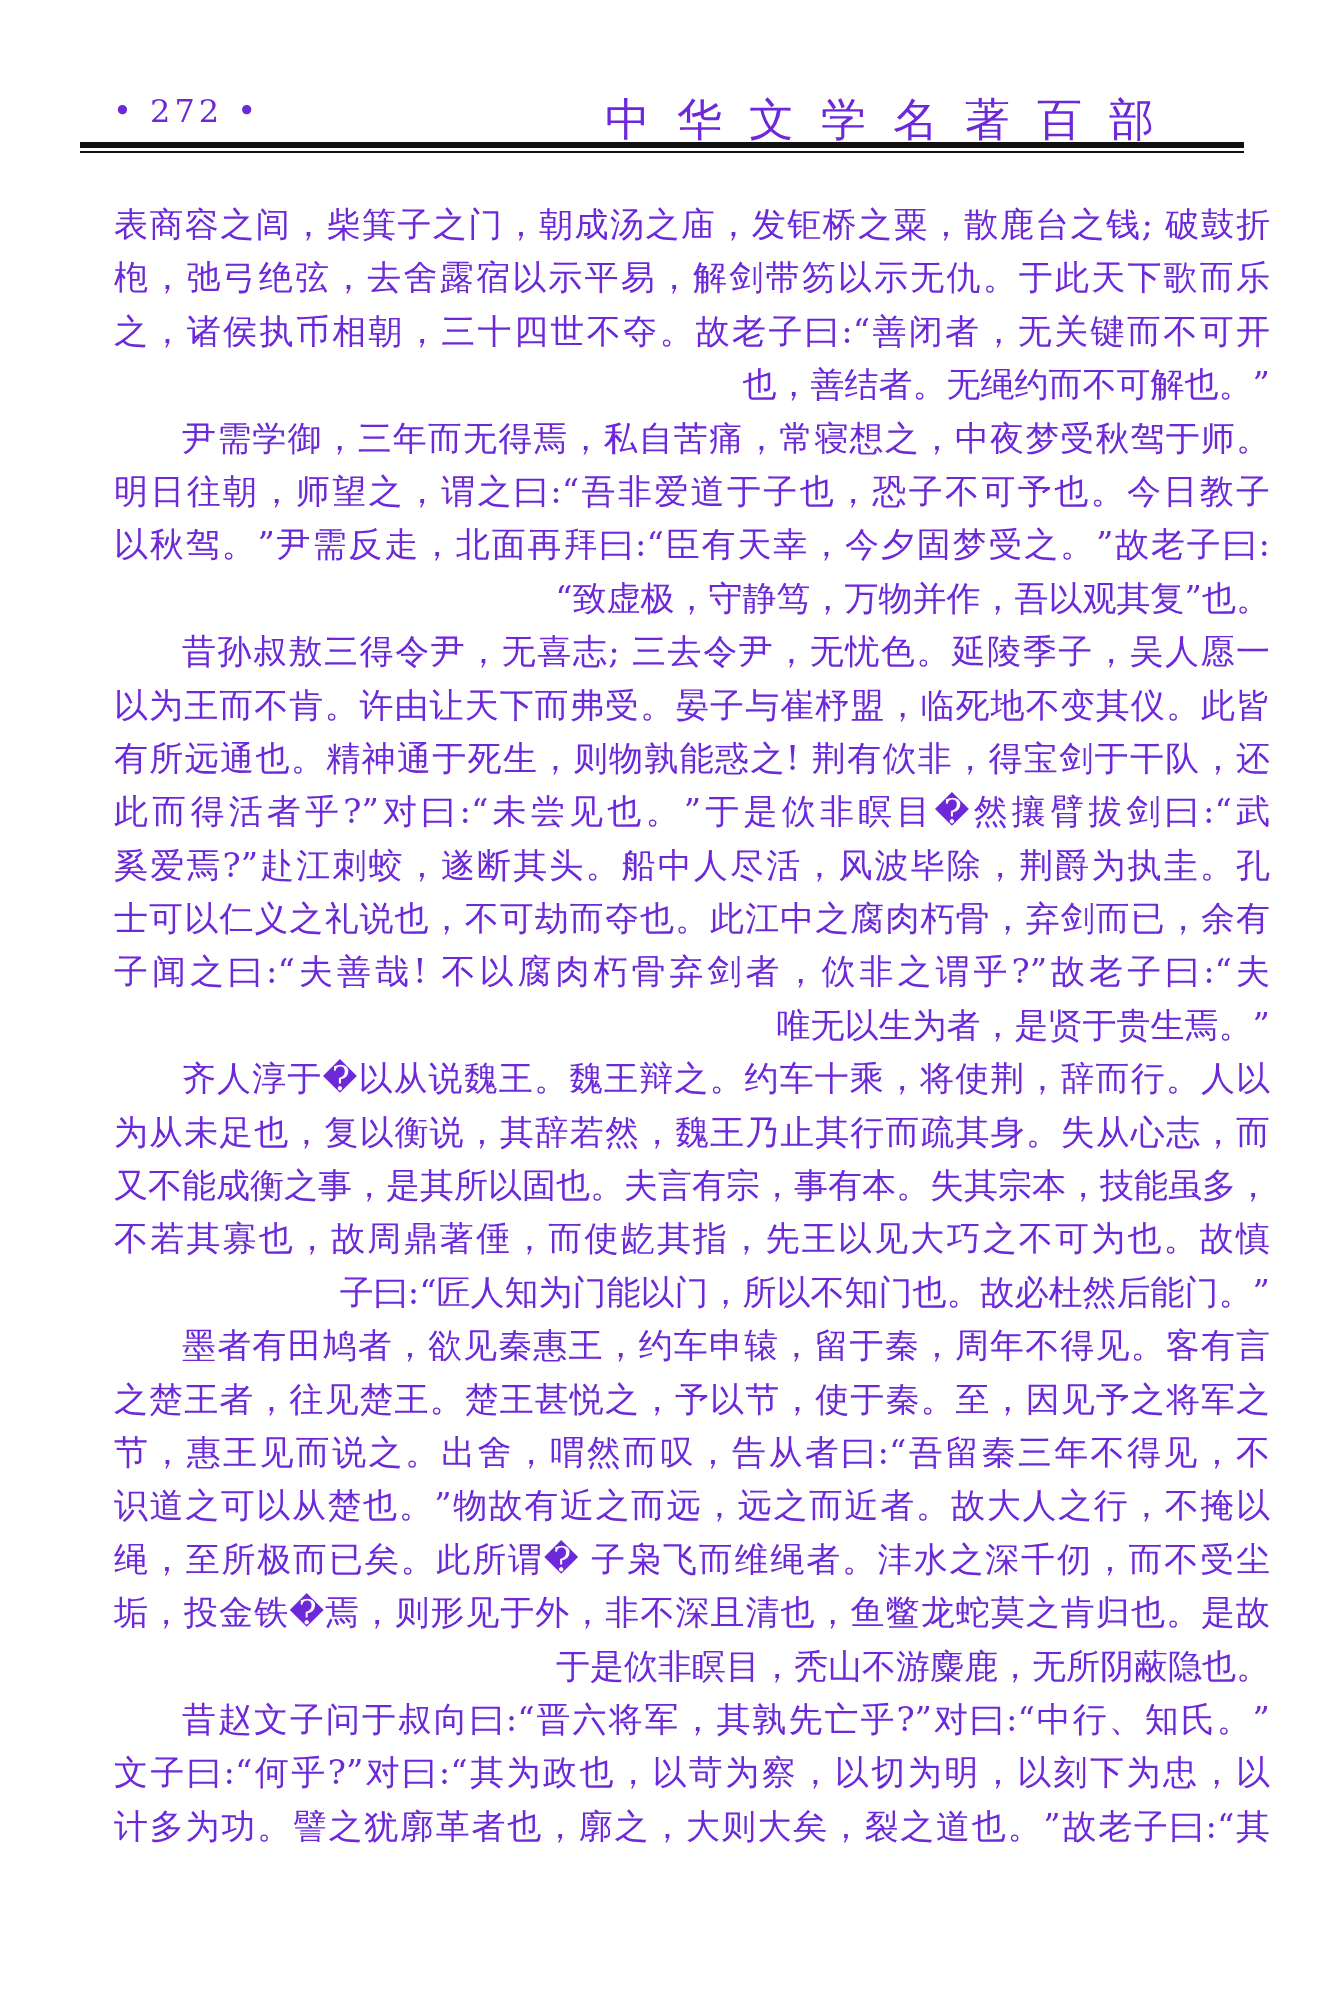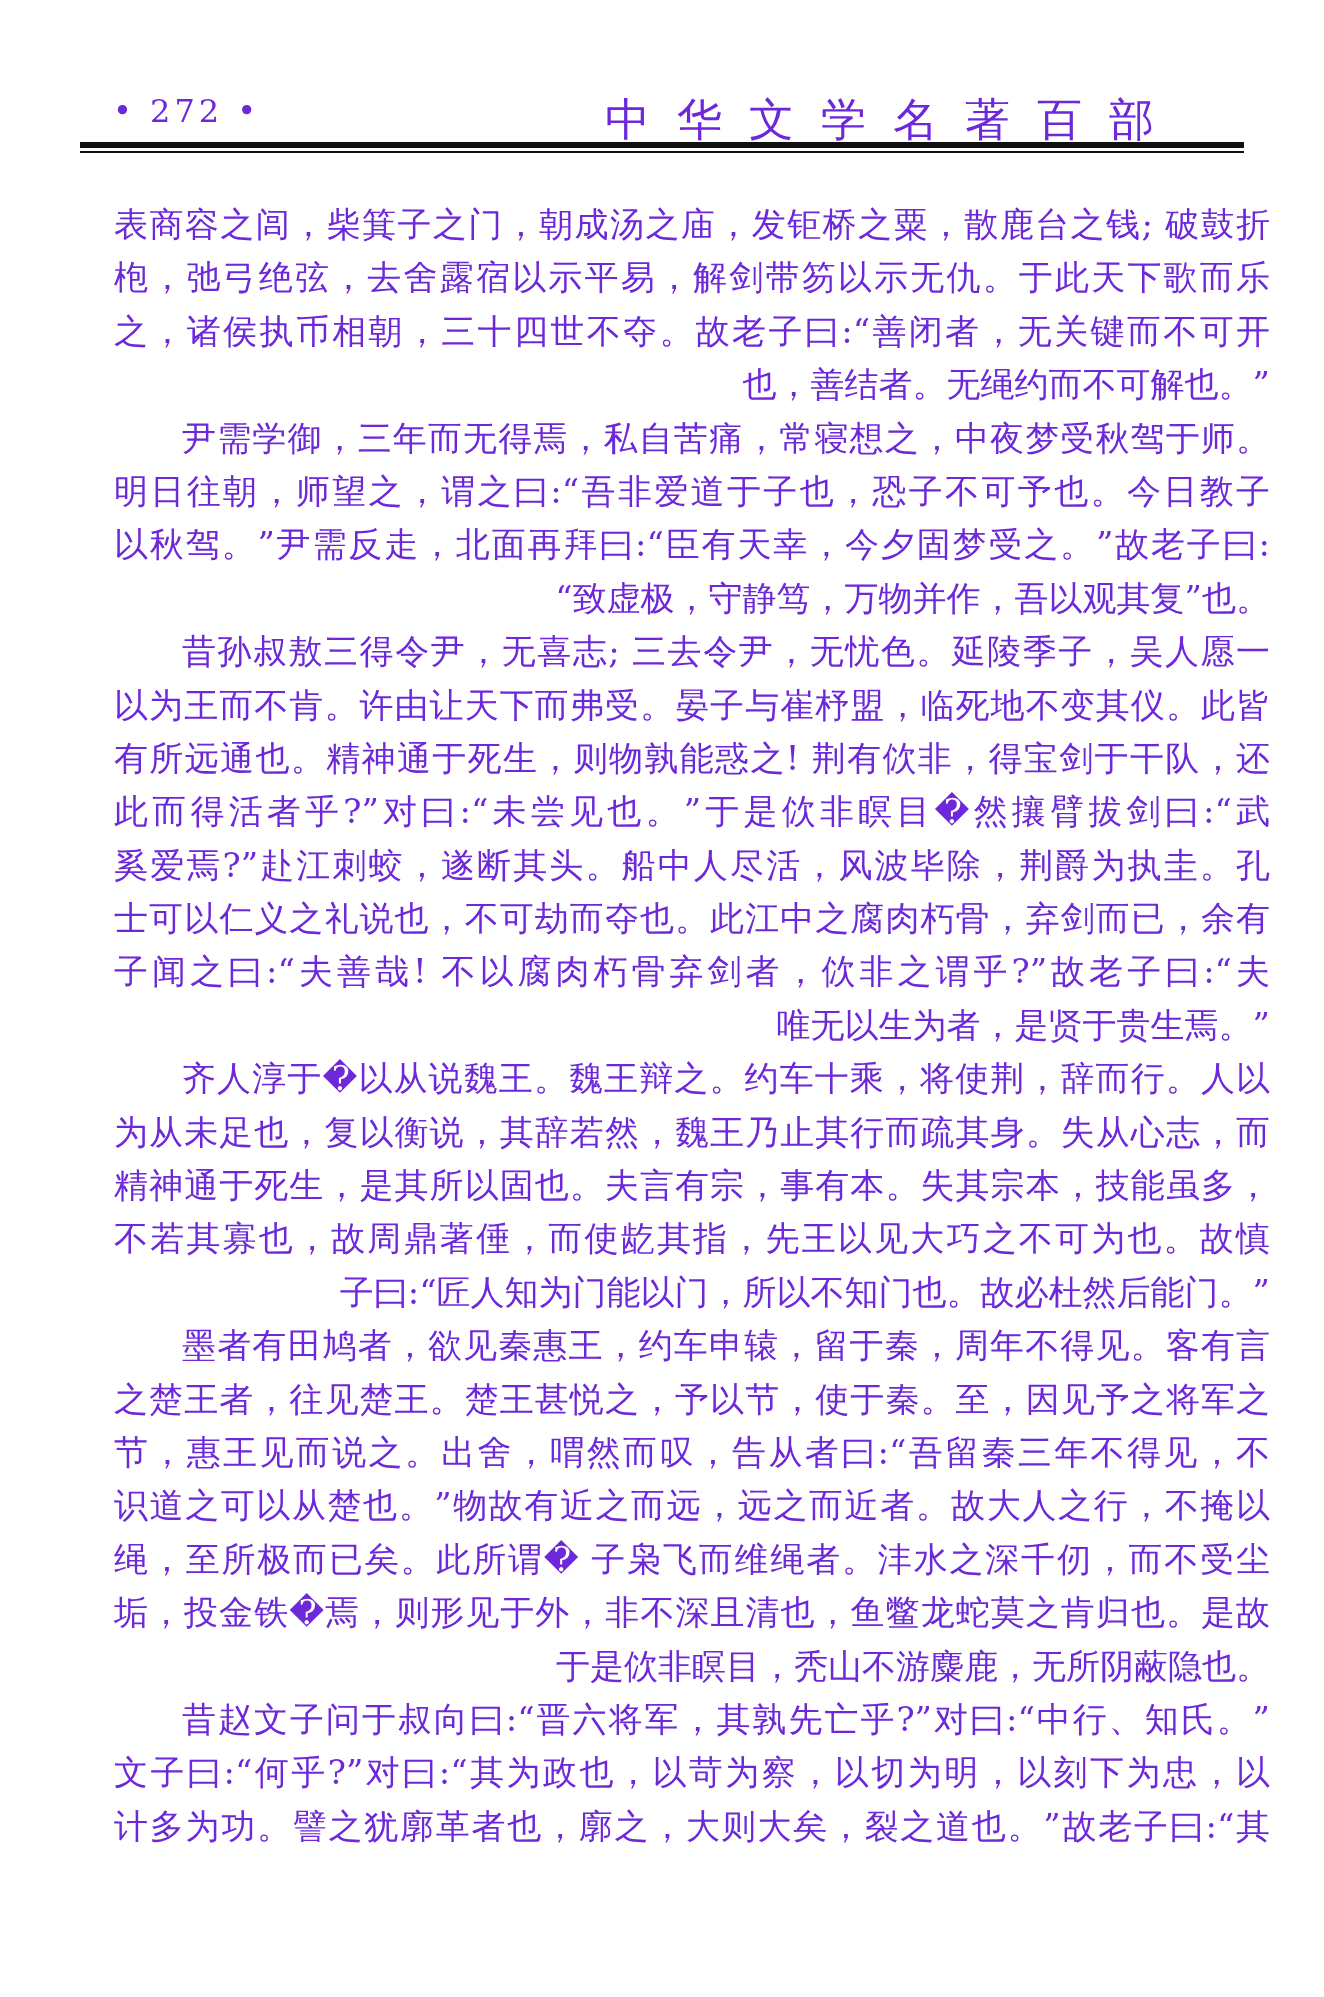--- a/index.html
+++ b/index.html
@@ -96,21 +96,21 @@
         <div class="line stretch">有所远通也。精神通于死生，则物孰能惑之! 荆有佽非，得宝剑于干队，还</div>
         <div class="line stretch">此而得活者乎?”对曰:“未尝见也。”于是佽非瞑目�然攘臂拔剑曰:“武</div>
         <div class="line stretch">奚爱焉?”赴江刺蛟，遂断其头。船中人尽活，风波毕除，荆爵为执圭。孔</div>
         <div class="line stretch">士可以仁义之礼说也，不可劫而夺也。此江中之腐肉朽骨，弃剑而已，余有</div>
         <div class="line stretch">子闻之曰:“夫善哉! 不以腐肉朽骨弃剑者，佽非之谓乎?”故老子曰:“夫</div>
         <div class="line">唯无以生为者，是贤于贵生焉。”</div>
       </div>
       <div class="para">
         <div class="line indent stretch">齐人淳于�以从说魏王。魏王辩之。约车十乘，将使荆，辞而行。人以</div>
         <div class="line stretch">为从未足也，复以衡说，其辞若然，魏王乃止其行而疏其身。失从心志，而</div>
-        <div class="line stretch">精神通于死生，是其所以固也。夫言有宗，事有本。失其宗本，技能虽多，</div>
+        <div class="line stretch">又不能成衡之事，是其所以固也。夫言有宗，事有本。失其宗本，技能虽多，</div>
         <div class="line stretch">不若其寡也，故周鼎著倕，而使龁其指，先王以见大巧之不可为也。故慎</div>
         <div class="line">子曰:“匠人知为门能以门，所以不知门也。故必杜然后能门。”</div>
       </div>
       <div class="para">
         <div class="line indent stretch">墨者有田鸠者，欲见秦惠王，约车申辕，留于秦，周年不得见。客有言</div>
         <div class="line stretch">之楚王者，往见楚王。楚王甚悦之，予以节，使于秦。至，因见予之将军之</div>
         <div class="line stretch">节，惠王见而说之。出舍，喟然而叹，告从者曰:“吾留秦三年不得见，不</div>
         <div class="line stretch">识道之可以从楚也。”物故有近之而远，远之而近者。故大人之行，不掩以</div>
         <div class="line stretch">绳，至所极而已矣。此所谓� 子枭飞而维绳者。沣水之深千仞，而不受尘</div>
         <div class="line stretch">垢，投金铁�焉，则形见于外，非不深且清也，鱼鳖龙蛇莫之肯归也。是故</div>

